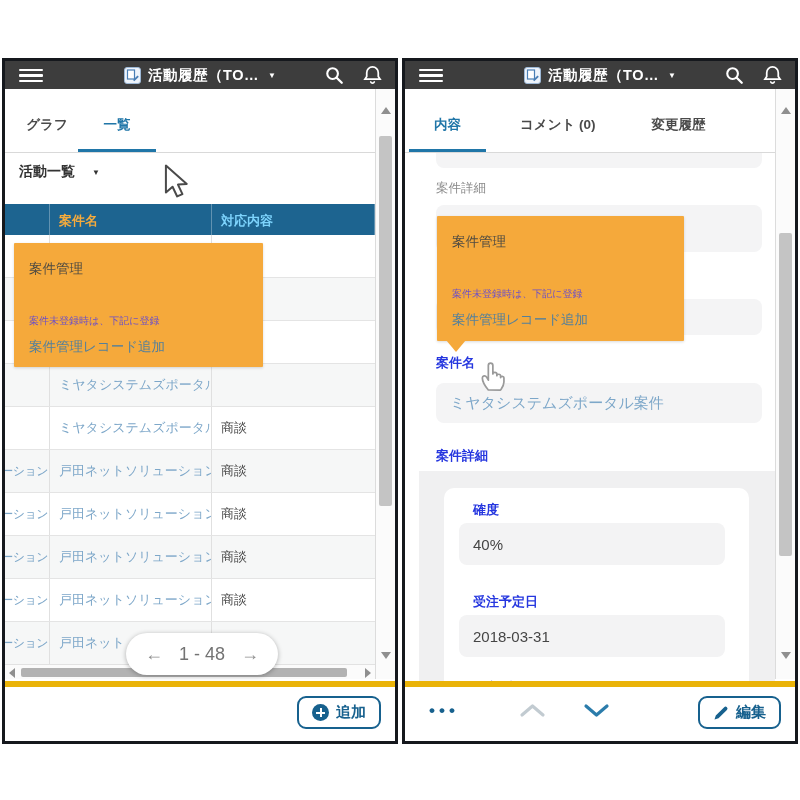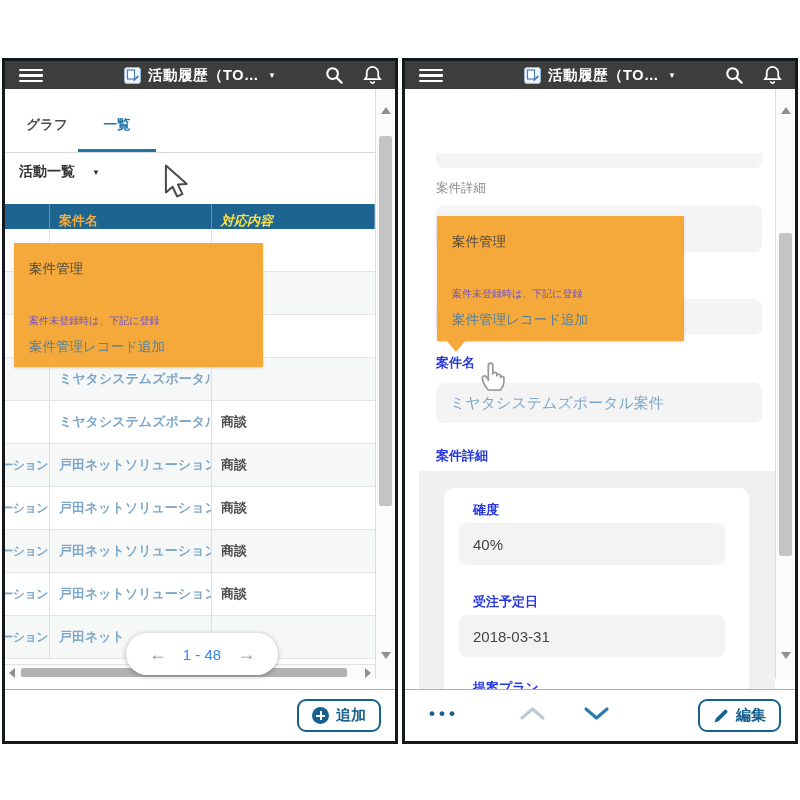--- a/index.html
+++ b/index.html
@@ -28,54 +28,54 @@
   .scrollregion { position:absolute; left:0; top:92px; width:370px; height:538px; overflow:hidden; background:#fff; }
 
   
   .viewbar { position:absolute; left:14px; top:10px; font-size:14px; font-weight:bold; color:#333; display:flex; align-items:center; gap:17px; cursor:pointer; }
   .viewbar .caret { font-size:8px; color:#333; }
 
   .tbl-header { position:absolute; left:0; top:51px; width:370px; height:33px; background:#1d6490; display:flex; }
   .tbl-header .hc { display:flex; align-items:center; font-size:13px; font-weight:bold; padding-left:9px; border-right:1px solid rgba(255,255,255,.3); }
   .hc1 { width:45px; padding-left:0 !important; }
   .hc2 { width:162px; color:#f6ab3c; cursor:pointer; }
-  .hc3 { flex:1; color:#fde047; cursor:pointer;font-style:italic; }
-
-  .tbl-body { position:absolute; left:0; top:76px; width:370px;font-weight:bold; }
+  .hc3 { flex:1; color:#7dd3fc; cursor:pointer; }
+
+  .tbl-body { position:absolute; left:0; top:82px; width:370px; }
   .trow { display:flex; height:43px; border-bottom:1px solid #e4e4e4; background:#fff; }
   .trow:nth-child(even) { background:#f6f7f7; }
   .tc { display:flex; align-items:center; font-size:13px; white-space:nowrap; overflow:hidden; border-right:1px solid #e0e0e0; }
   .tc1 { width:45px; justify-content:flex-end; padding-right:1px; color:#7da7c9; font-size:12px; letter-spacing:-.5px; }
   .tc2 { width:162px; padding-left:9px; color:#7da7c9; }
   .tc3 { flex:1; padding-left:9px; color:#4c4c4c; border-right:none; }
 
   
   .tooltip { position:absolute; background:#f5a93b; border-radius:1px; padding:13px 15px; z-index:30; box-shadow:0 1px 3px rgba(0,0,0,.15); }
   .tooltip .tt-title { font-size:13.5px; color:#4f4b42; line-height:26px; }
   .tooltip .tt-purple { font-size:10px; color:#6f51c5; line-height:26px; }
   .tooltip .tt-teal { font-size:13.5px; color:#55809b; line-height:26px; cursor:pointer; }
   .tooltip .tail { position:absolute; left:9px; bottom:-11px; width:0; height:0; border-left:10px solid transparent; border-right:10px solid transparent; border-top:12px solid #f5a93b; }
 
   
   .pagination { position:absolute; left:121px; top:480px; width:152px; height:42px; background:#fff; border-radius:21px; box-shadow:0 1px 5px rgba(0,0,0,.3); display:flex; align-items:center; justify-content:center; gap:16px; z-index:20; }
   .pagination .pg-arrow { color:#8f8f8f; font-size:18px; cursor:pointer; }
-  .pagination .pg-range { color:#3b82f6; font-size:15px; }
+  .pagination .pg-range { color:#737373; font-size:18px; }
 
   
   .vscroll { position:absolute; left:370px; top:28px; width:20px; height:590px; background:#fbfbfb; border-left:1px solid #dcdcdc; }
   .vthumb { position:absolute; left:3px; width:13px; background:#c4c4c4; border-radius:2px; }
   .arrow-up { position:absolute; left:5px; width:0; height:0; border-left:5px solid transparent; border-right:5px solid transparent; border-bottom:7px solid #8f8f8f; }
   .arrow-down { position:absolute; left:5px; width:0; height:0; border-left:5px solid transparent; border-right:5px solid transparent; border-top:7px solid #8f8f8f; }
   .hscroll { position:absolute; left:0; top:511px; width:370px; height:15px; background:#fbfbfb; border-top:1px solid #e2e2e2; z-index:10; }
   .hthumb { position:absolute; left:16px; top:3px; width:326px; height:9px; background:#b2b2b2; border-radius:2px; }
   .arrow-left { position:absolute; left:4px; top:3px; width:0; height:0; border-top:5px solid transparent; border-bottom:5px solid transparent; border-right:6px solid #8f8f8f; }
   .arrow-right { position:absolute; right:4px; top:3px; width:0; height:0; border-top:5px solid transparent; border-bottom:5px solid transparent; border-left:6px solid #8f8f8f; }
 
   
-  .bottombar { position:absolute; left:0; bottom:0; width:390px; height:52px; background:#fff; border-top:1px solid #eab308; }
+  .bottombar { position:absolute; left:0; bottom:8px; width:390px; height:52px; background:#fff; border-top:6px solid #eab308; }
   .pill-btn { position:absolute; right:14px; top:9px; height:33px; padding:0 13px; background:#fff; border:2.5px solid #17618e; border-radius:9px; display:flex; align-items:center; gap:7px; color:#17618e; font-size:15px; font-weight:bold; cursor:pointer; }
   .plus-circle { width:17px; height:17px; border-radius:50%; background:#17618e; position:relative; }
   .plus-circle::before, .plus-circle::after { content:""; position:absolute; background:#fff; }
   .plus-circle::before { left:4px; top:7.5px; width:9px; height:2px; }
   .plus-circle::after { left:7.5px; top:4px; width:2px; height:9px; }
   .more-dots { position:absolute; left:24px; top:14px; color:#17618e; font-size:17px; letter-spacing:4px; font-weight:bold; cursor:pointer; }
   .chev { position:absolute; top:15px; cursor:pointer; }
 
   
   .fieldbox { position:absolute; background:#f4f4f5; border-radius:8px; }
@@ -255,20 +255,31 @@
             <circle cx="9" cy="9" r="5.6" fill="none" stroke="#fff" stroke-width="2.2"></circle>
             <line x1="13.3" y1="13.3" x2="18.6" y2="18.6" stroke="#fff" stroke-width="2.4" stroke-linecap="round"></line>
           </svg>
         <svg width="21" height="22" viewBox="0 0 24 25">
             <path d="M12 3.2 a6.6 6.6 0 0 1 6.6 6.6 v4.4 l2 3 H3.4 l2-3 V9.8 A6.6 6.6 0 0 1 12 3.2 Z" fill="none" stroke="#fff" stroke-width="2"></path>
             <path d="M10 20.5 a2.2 2.2 0 0 0 4 0" fill="none" stroke="#fff" stroke-width="2" stroke-linecap="round"></path>
           </svg>
       </div>
     </div>
 
+    <div class="tabbar">
+      <div class="tab active" style="width:77px; margin-left:4px;">
+          <span>内容</span>
+        </div>
+      <div class="tab" style="margin-left:26px; padding-left:8px; padding-right:8px;">
+          <span>コメント (0)</span>
+        </div>
+      <div class="tab" style="margin-left:42px; padding-left:6px; padding-right:6px;">
+          <span>変更履歴</span>
+        </div>
+    </div>
 
     <div class="scrollregion">
 
       <div class="fieldbox" style="left:31px; top:-8px; width:326px; height:23px;"></div>
 
       <div class="glabel" style="left:31px; top:27px;">案件詳細</div>
 
       <div class="fieldbox" style="left:31px; top:52px; width:326px; height:47px;"></div>
 
       <div class="fieldbox" style="left:31px; top:146px; width:326px; height:36px;"></div>

